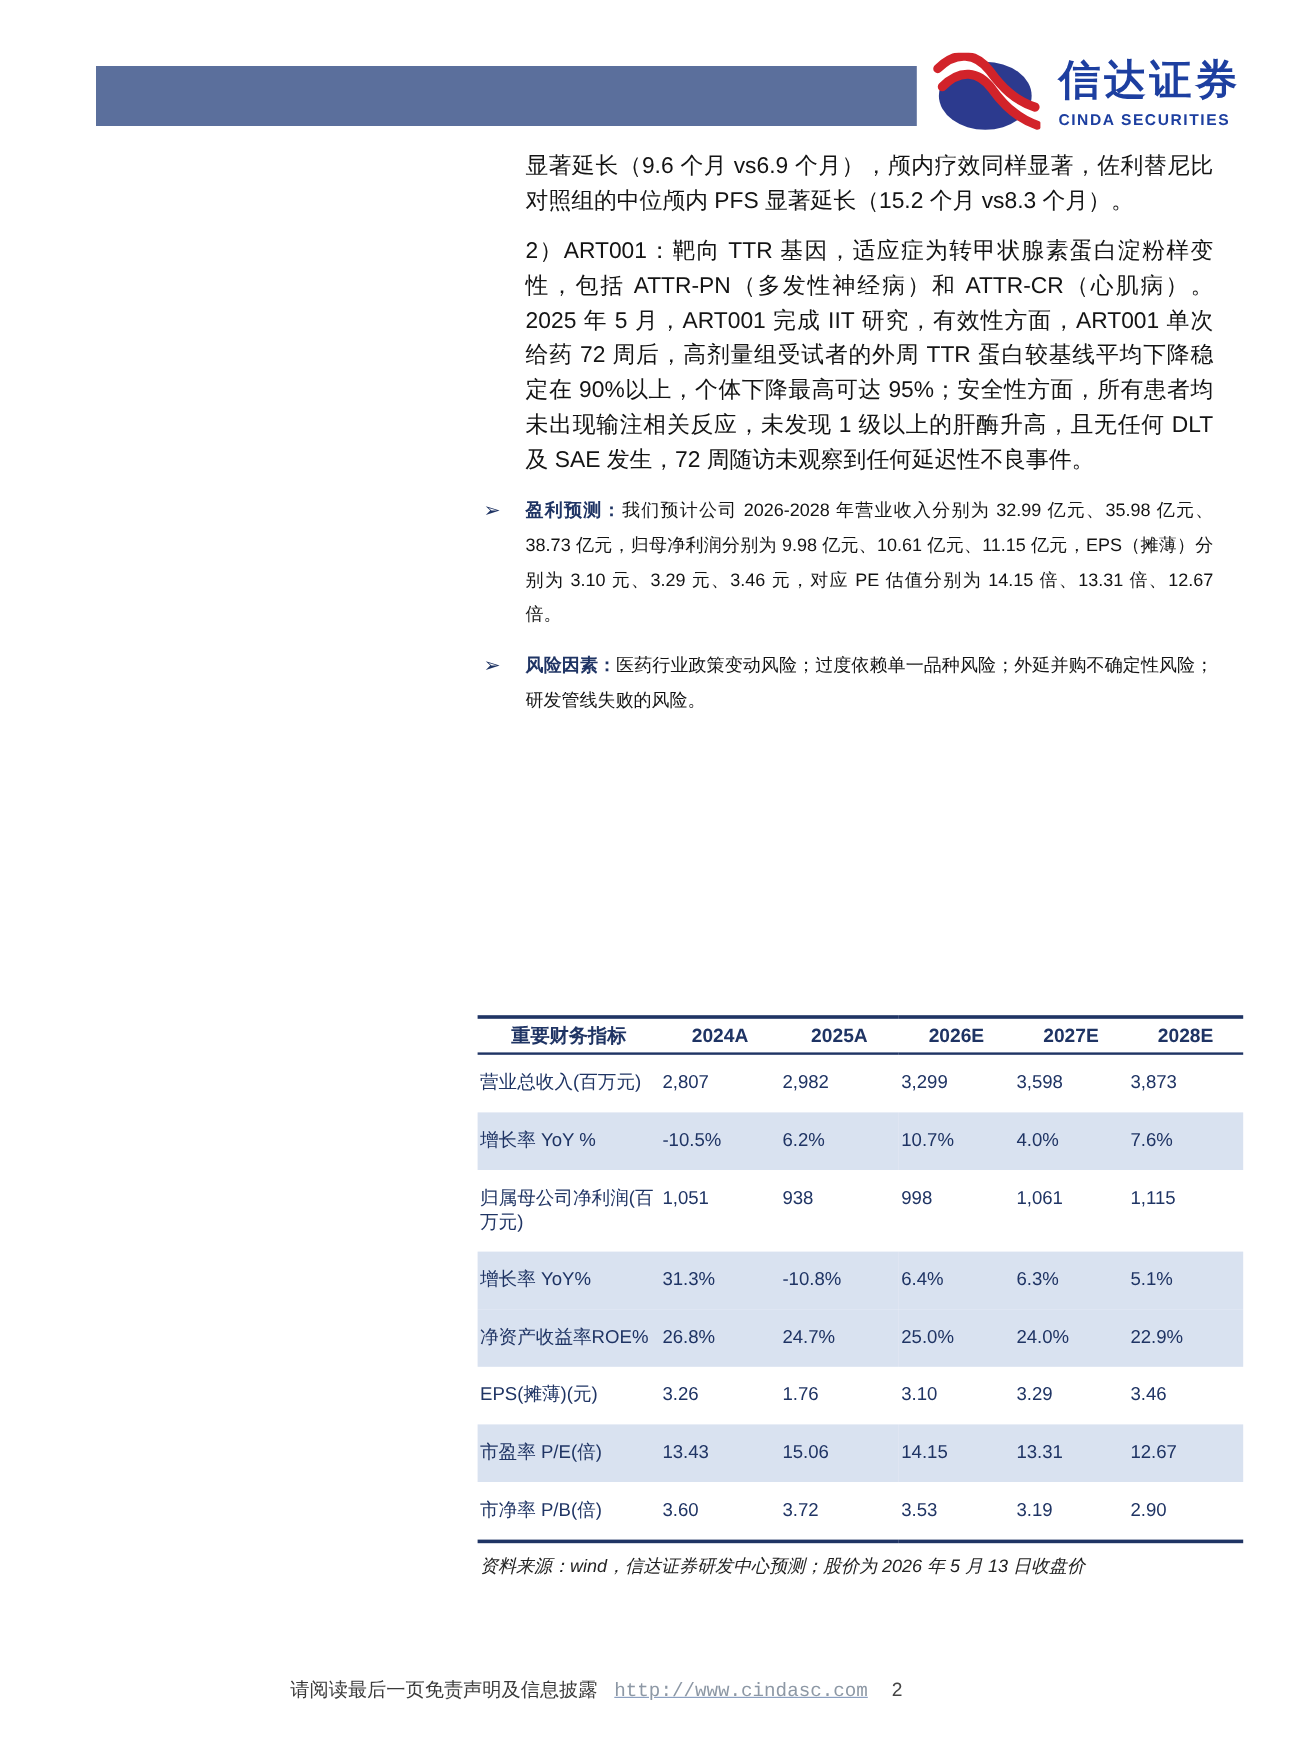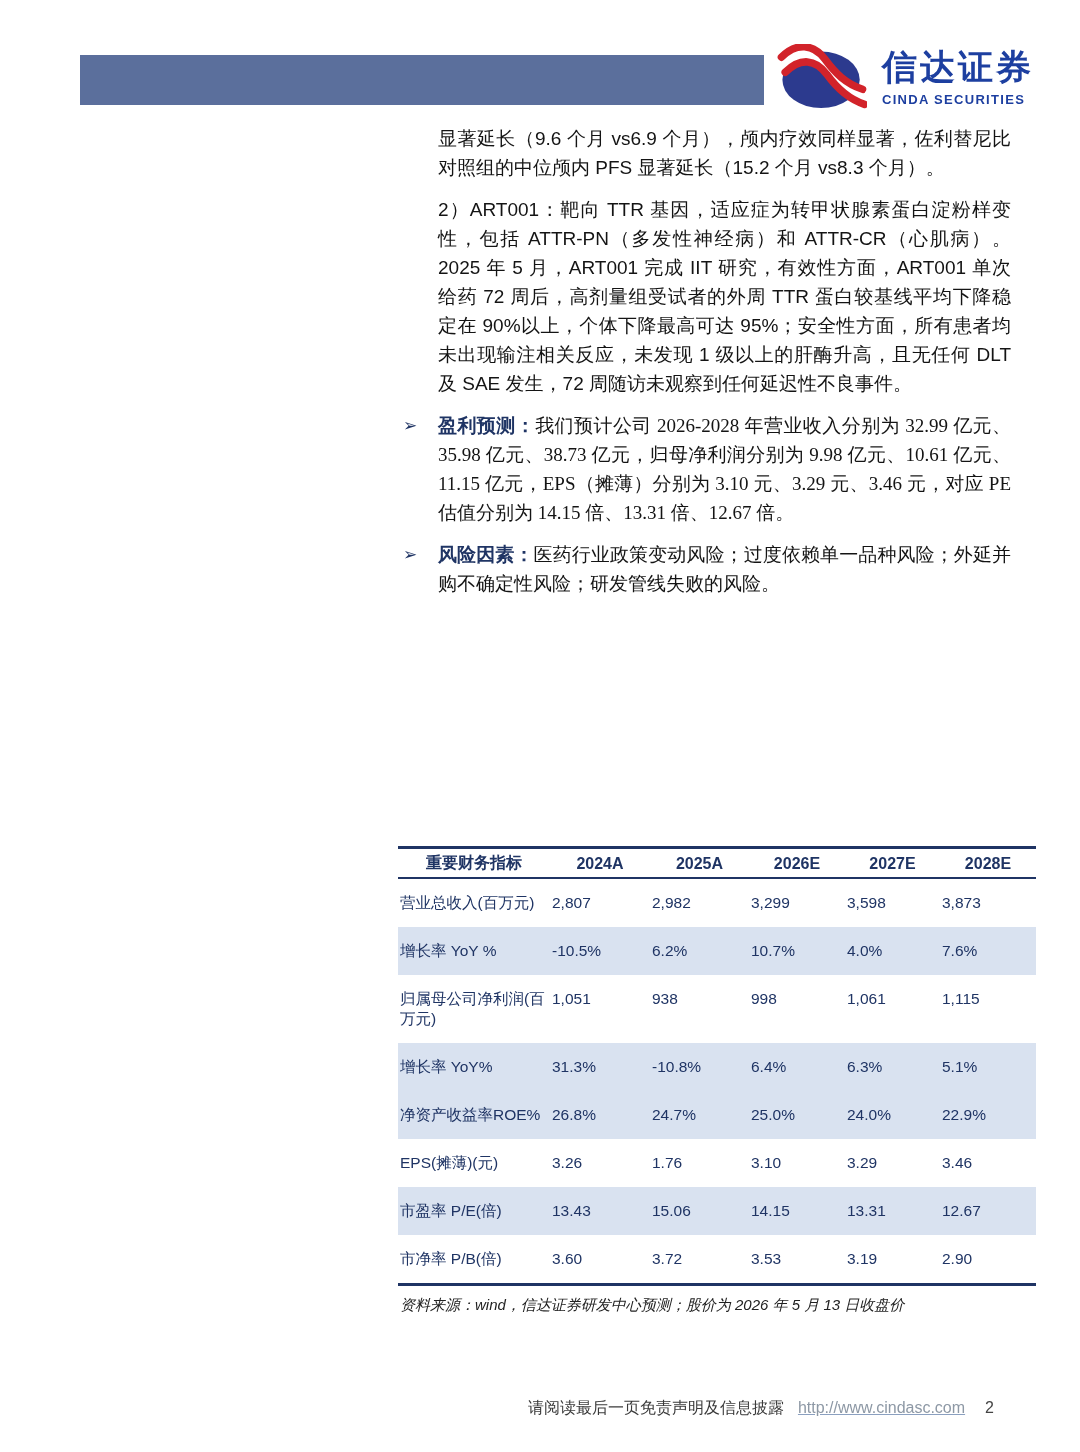--- a/index.html
+++ b/index.html
@@ -15,46 +15,46 @@
   .logo{position:absolute;left:777px;top:44px;height:66px;display:flex;align-items:center;gap:15px;}
   .logo-mark svg{width:90px;height:66px;display:block;}
   .logo-text{display:flex;flex-direction:column;line-height:1;}
   .logo-cn{font-size:35px;font-weight:bold;color:var(--brand-blue,#1d3fa0);letter-spacing:3px;white-space:nowrap;}
   .logo-en{font-size:13px;font-weight:bold;color:var(--brand-blue,#1d3fa0);letter-spacing:1.3px;margin-top:9px;white-space:nowrap;}
   
   .content{position:absolute;left:403px;top:124px;width:608px;color:var(--body-text,#141414);}
   .para{margin:0 0 13px 0;padding-left:35px;font-size:19px;line-height:29px;text-align:justify;}
   .bullet{display:flex;margin:0 0 13px 0;}
   .bullet-arrow{width:35px;flex:0 0 35px;color:var(--navy-text,#1f3464);font-size:17px;line-height:29px;}
-  .bullet-text{margin:0;flex:1;font-size:19px;line-height:29px;text-align:justify;font-family:Liberation Serif, serif;}
+  .bullet-text{margin:0;flex:1;font-size:15px;line-height:29px;text-align:justify;}
   .bullet-label{color:var(--navy-text,#1f3464);font-weight:bold;}
   
   .table-wrap{position:absolute;left:398px;top:846px;width:638px;}
   table.fin{
     width:100%;border-collapse:collapse;table-layout:fixed;
     border-top:3px solid var(--navy-text,#1f3464);
     border-bottom:3px solid var(--navy-text,#1f3464);
     color:var(--navy-text,#1f3464);font-size:15.5px;
   }
   table.fin thead th{
     text-align:center;font-weight:bold;font-size:16px;
     padding:4px 2px 3px 2px;border-bottom:2px solid var(--navy-text,#1f3464);
   }
   table.fin tbody td{padding:14px 2px;line-height:20px;vertical-align:top;}
   table.fin tr.shaded{background:var(--row-shade,#d9e2f0);}
   .source{margin:10px 0 0 2px;font-size:15px;font-style:italic;color:#222222;}
   
   .footer{
     position:absolute;left:0;top:1398px;width:1080px;box-sizing:border-box;
-    display:flex;justify-content:flex-end;align-items:baseline;gap:14px;
+    display:flex;justify-content:center;align-items:baseline;gap:14px;
     padding-right:86px;font-size:16px;color:#3a3a3a;
   }
   .footer-url{
     color:var(--footer-url,#8d98a5);
-    text-decoration:underline;text-decoration-color:#8ba0c0;cursor:pointer;
+    text-decoration:underline;text-decoration-color:#8ba0c0;cursor:pointer;font-family:Liberation Mono, monospace;
   }
   .page-num{color:#444444;padding-left:6px;}
 </style>
 </head>
 <body>
 
 <div class="page">
 
   <div class="header-bar"></div>
   <div class="logo">

